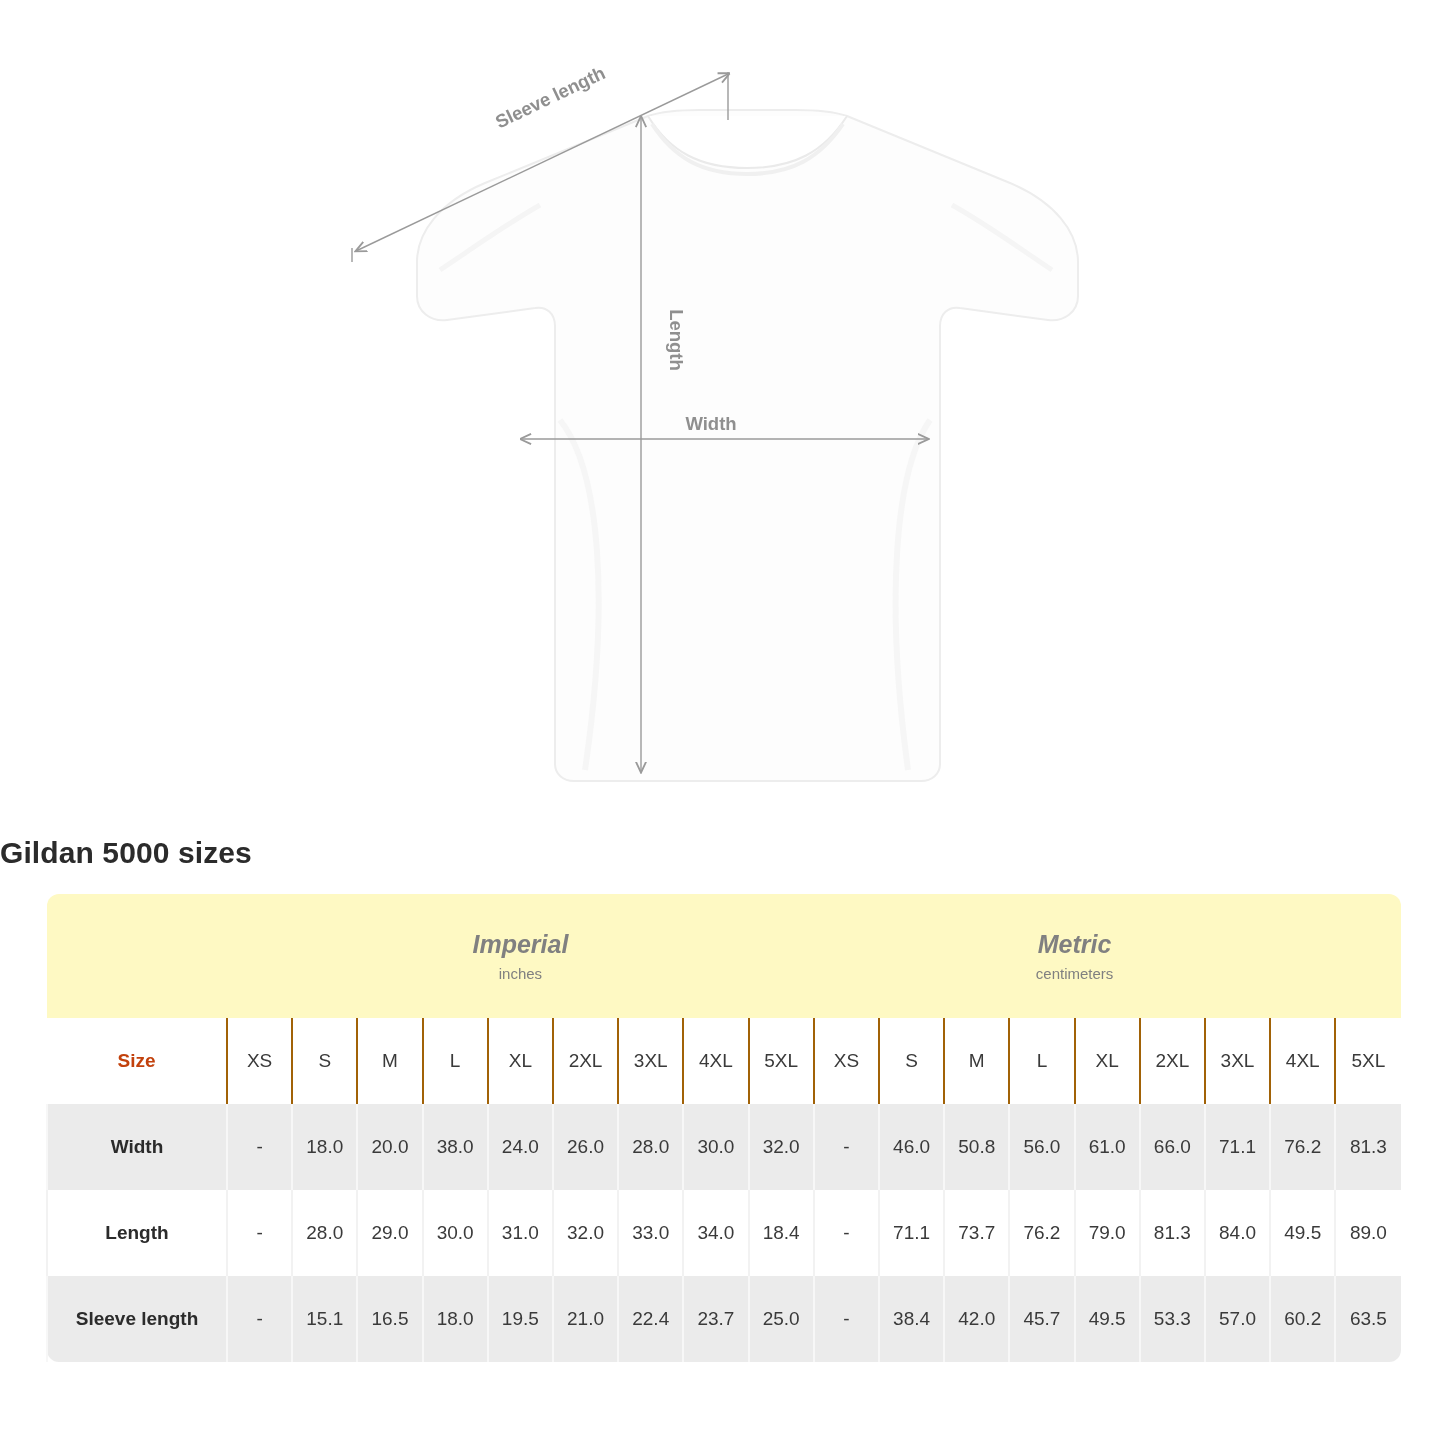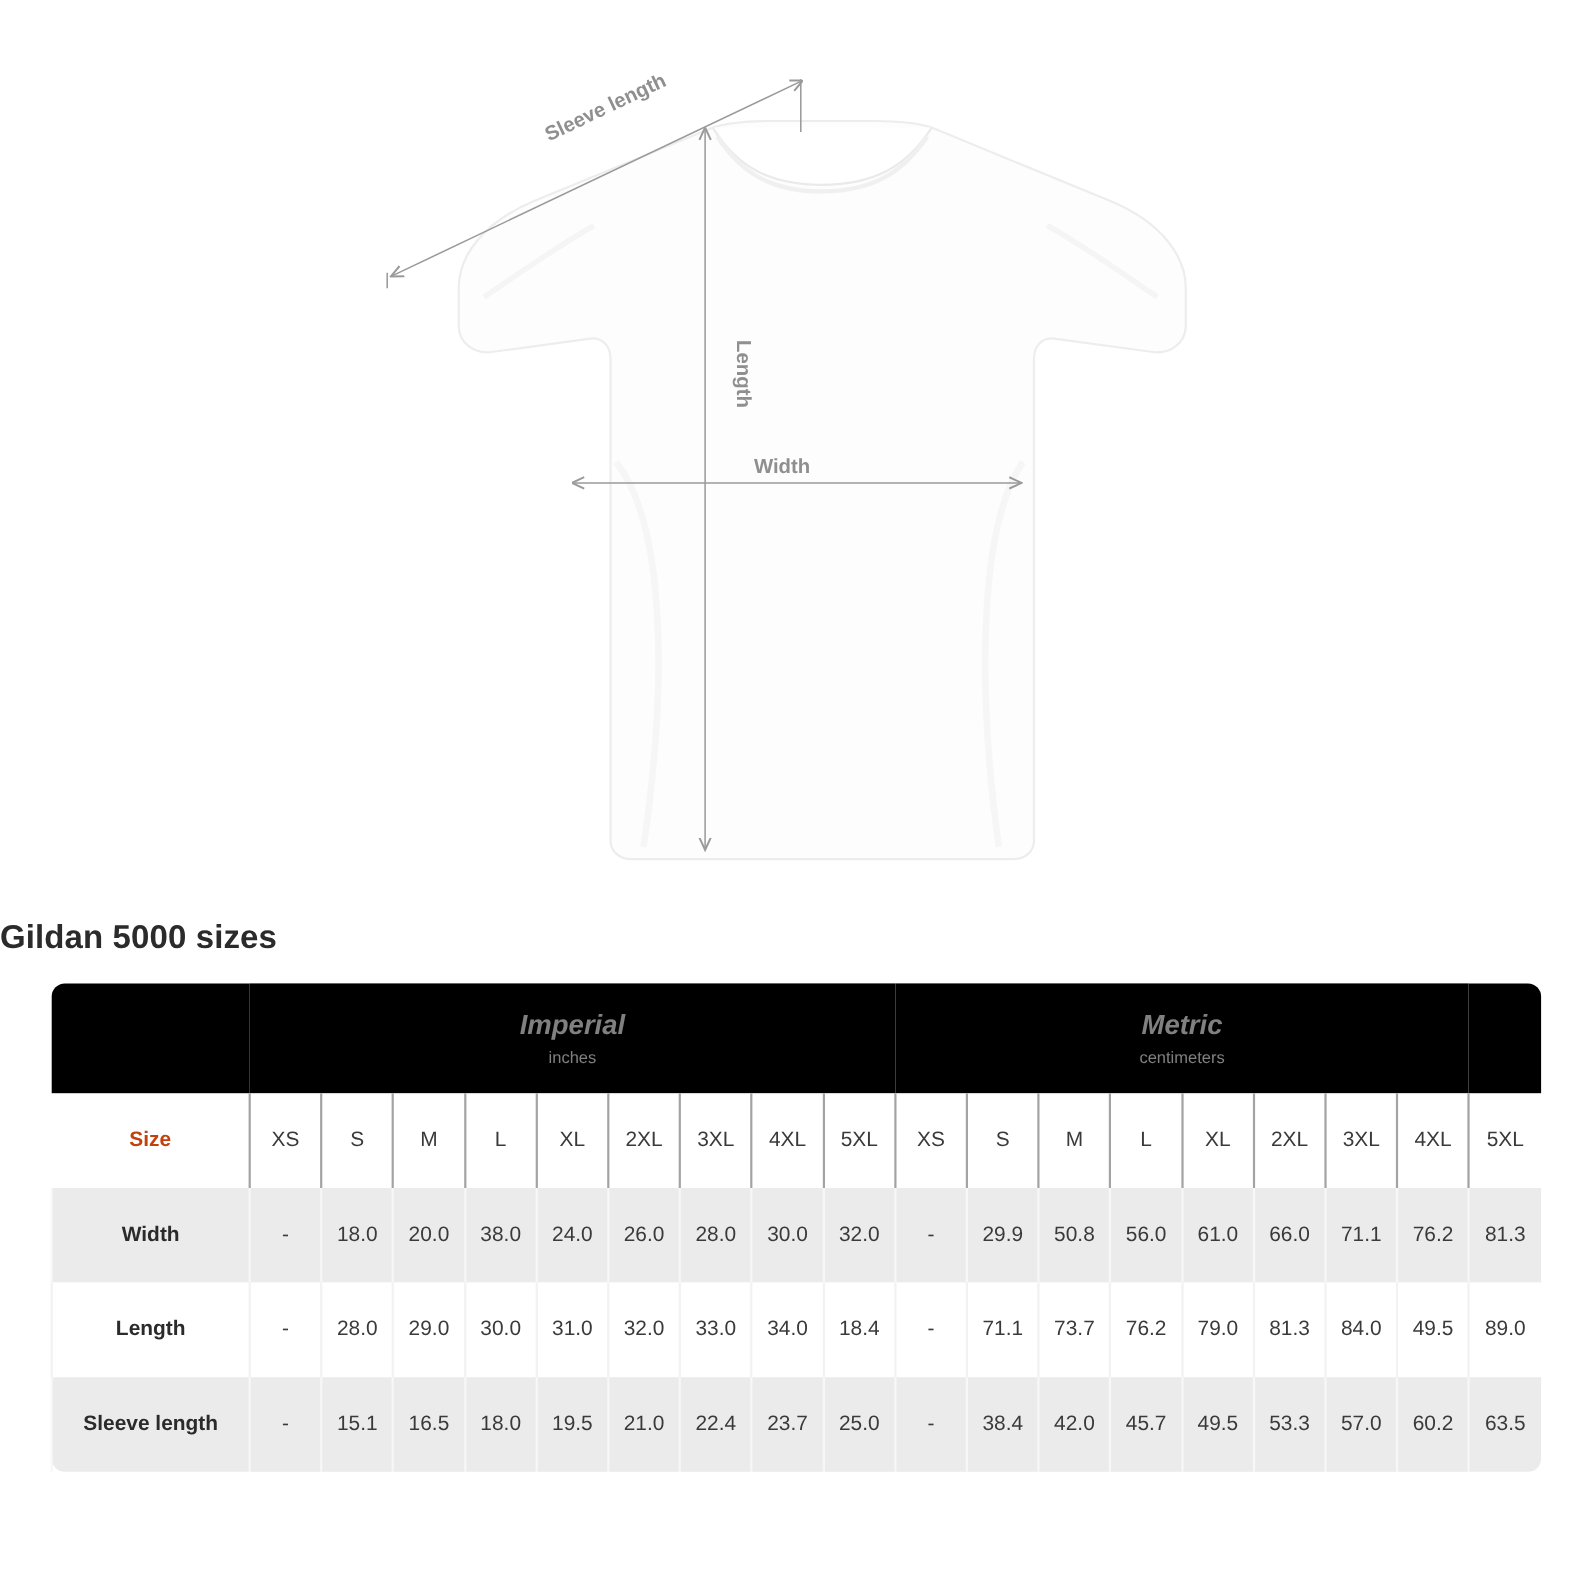--- a/index.html
+++ b/index.html
@@ -60,22 +60,22 @@
   }
   table.size-chart td,
   table.size-chart th {
     text-align: center;
     vertical-align: middle;
     font-weight: normal;
   }
 
   
   .unit-row td {
-    background: #000000;
-    height: 100px;
+    background: #fef9c3;
+    height: 124px;
     padding: 0;
   }
   .unit-row td.first {
     border-top-left-radius: 12px;
   }
   .unit-row td.last {
     border-top-right-radius: 12px;
   }
   .unit-name {
     font-size: 25px;
@@ -89,21 +89,21 @@
     color: #808080;
     margin-top: 6px;
   }
 
   
   .size-row td {
     height: 84px;
     background: #ffffff;
     font-size: 19px;
     color: #3a3a3a;
-    border-left: 2px solid #a3a3a3;
+    border-left: 2px solid #a16207;
   }
   .size-row td.rowlabel {
     font-size: 19px;
     font-weight: bold;
     color: #c2410c;
     border-left: none;
   }
 
   
   .data-row td {
@@ -272,21 +272,21 @@
           <td>-</td>
           <td>18.0</td>
           <td>20.0</td>
           <td>38.0</td>
           <td>24.0</td>
           <td>26.0</td>
           <td>28.0</td>
           <td>30.0</td>
           <td>32.0</td>
           <td>-</td>
-          <td>29.9</td>
+          <td>46.0</td>
           <td>50.8</td>
           <td>56.0</td>
           <td>61.0</td>
           <td>66.0</td>
           <td>71.1</td>
           <td>76.2</td>
           <td class="last">81.3</td>
         </tr>
 
         <tr class="data-row plain">

